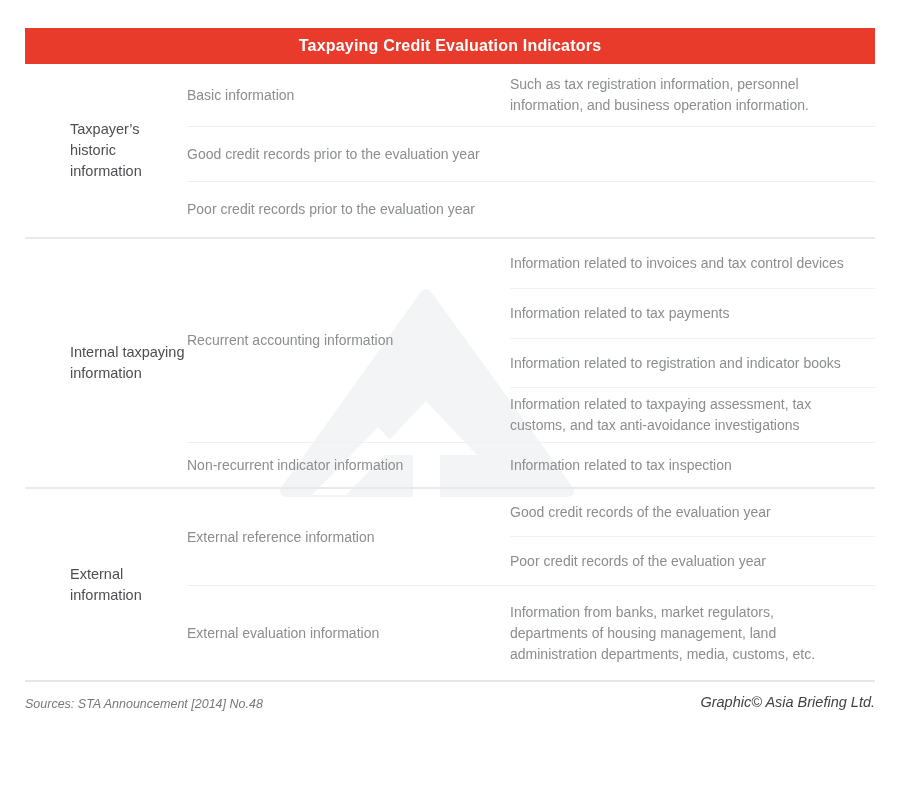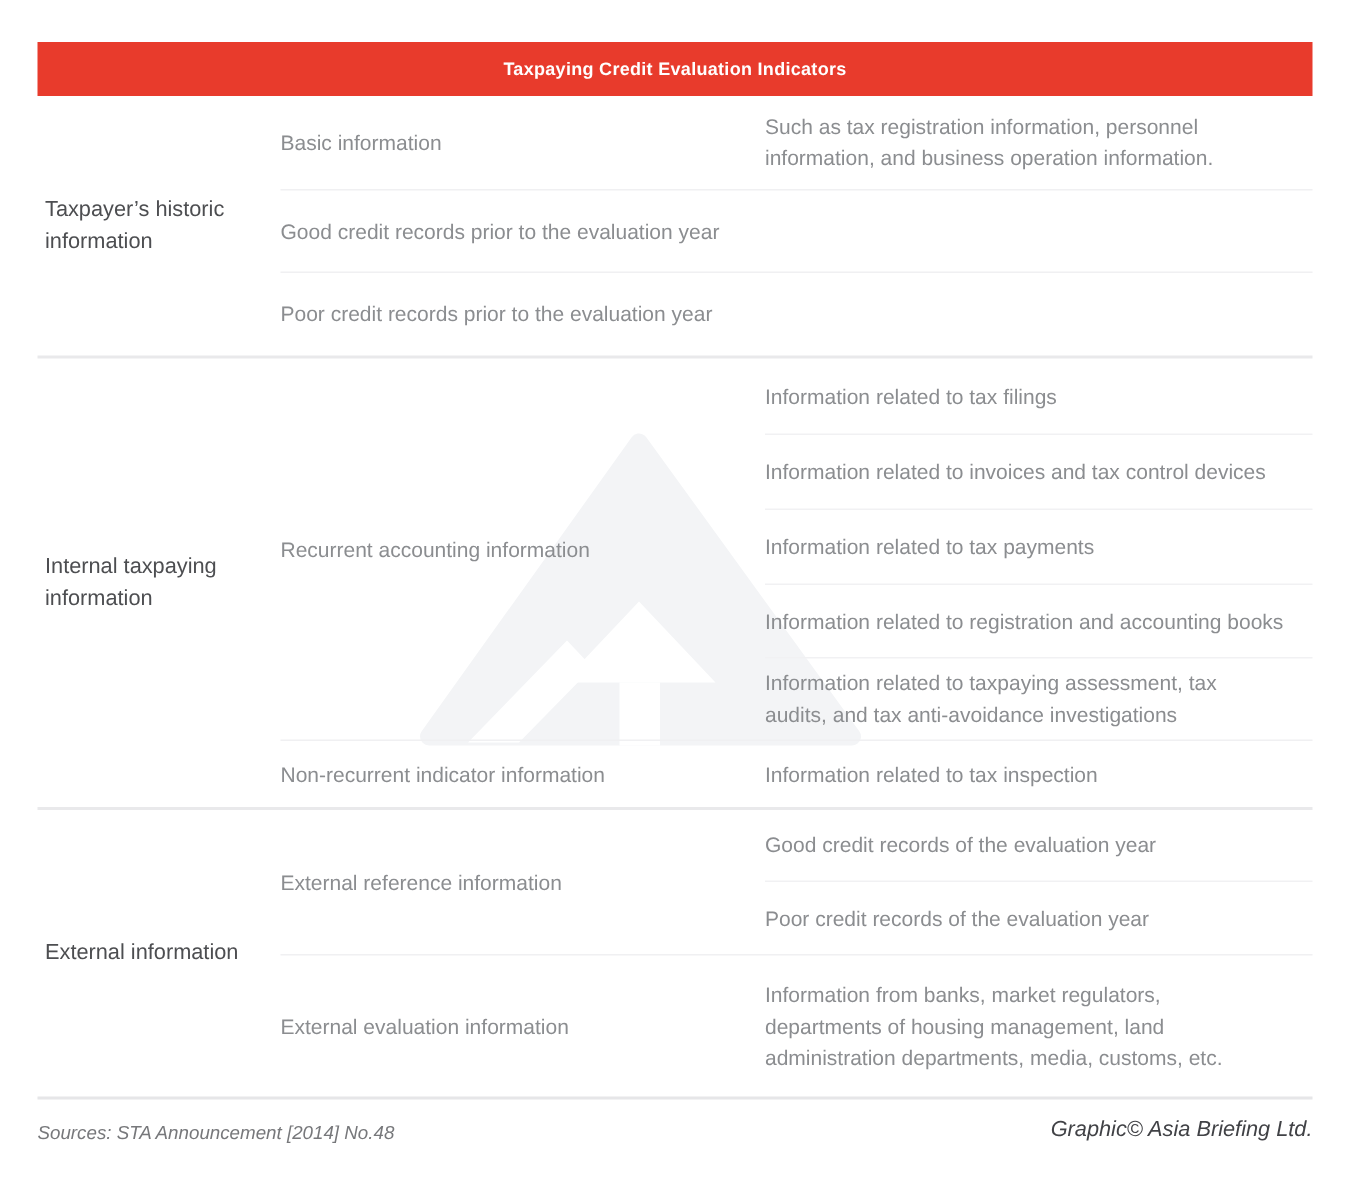--- a/index.html
+++ b/index.html
@@ -16,32 +16,32 @@
     width:300px; height:212px;
     z-index:0; pointer-events:none;
   }
   .content { position:relative; z-index:1; padding:28px 25px 0 25px; }
 
   .titlebar {
     height:36px; background:#e83b2c;
     display:flex; align-items:center; justify-content:center;
   }
   .titlebar h1 {
-    margin:0; color:#ffffff; font-size:12px; font-weight:bold; letter-spacing:.2px;
+    margin:0; color:#ffffff; font-size:16px; font-weight:bold; letter-spacing:.2px;
   }
 
   .group { display:flex; border-bottom:2px solid #e9e9eb; box-sizing:border-box; }
   .group:last-of-type { border-bottom:2px solid #e6e6e8; }
 
   .col1 {
     width:162px; box-sizing:border-box; padding-left:5px;
     display:flex; align-items:center;
     color:#4d4e51; font-size:14.5px; line-height:21px;
   }
-  .col1 span { white-space:pre-line; }
+  .col1 span { white-space:pre-line;margin-left:40px; }
 
   .gbody { flex:1; display:flex; flex-direction:column; }
 
   .row { display:flex; box-sizing:border-box; }
   .col2 {
     width:323px; box-sizing:border-box;
     display:flex; align-items:center;
     color:#8b8d90; font-size:14px; line-height:21px;
   }
   .col3 {
@@ -131,35 +131,32 @@
         <div class="col1">
           <span>Internal taxpaying
 information</span>
         </div>
         <div class="gbody">
           <div class="section divided">
             <div class="col2">
               <span>Recurrent accounting information</span>
             </div>
             <div class="c3list">
-              <div class="c3row h51">
-                <span>Information related to tax filings</span>
-              </div>
               <div class="c3row h50">
                 <span>Information related to invoices and tax control devices</span>
               </div>
               <div class="c3row h50">
                 <span>Information related to tax payments</span>
               </div>
               <div class="c3row h49">
-                <span>Information related to registration and accounting books</span>
+                <span>Information related to registration and indicator books</span>
               </div>
               <div class="c3row h54">
                 <span>Information related to taxpaying assessment, tax
-audits, and tax anti-avoidance investigations</span>
+customs, and tax anti-avoidance investigations</span>
               </div>
             </div>
           </div>
           <div class="section">
             <div class="col2 h44">
               <span>Non-recurrent indicator information</span>
             </div>
             <div class="col3 h44">
               <span>Information related to tax inspection</span>
             </div>

